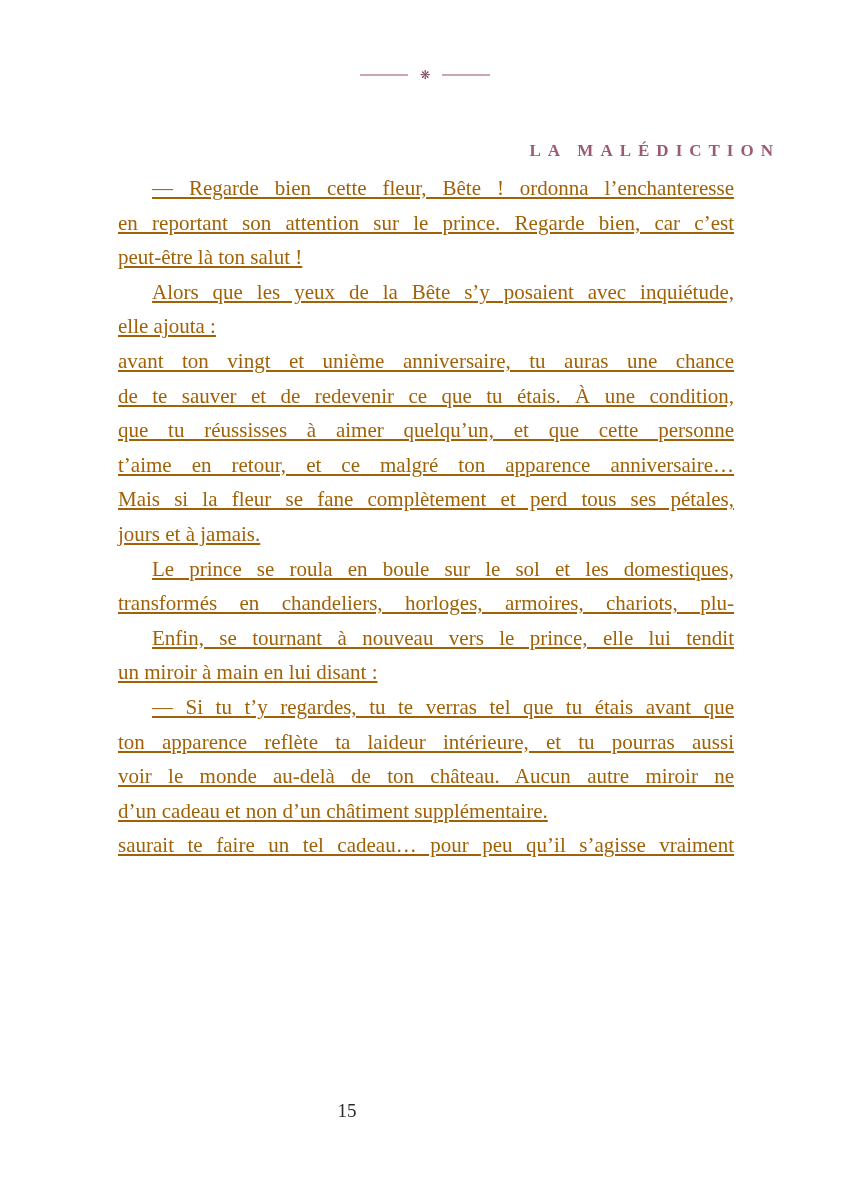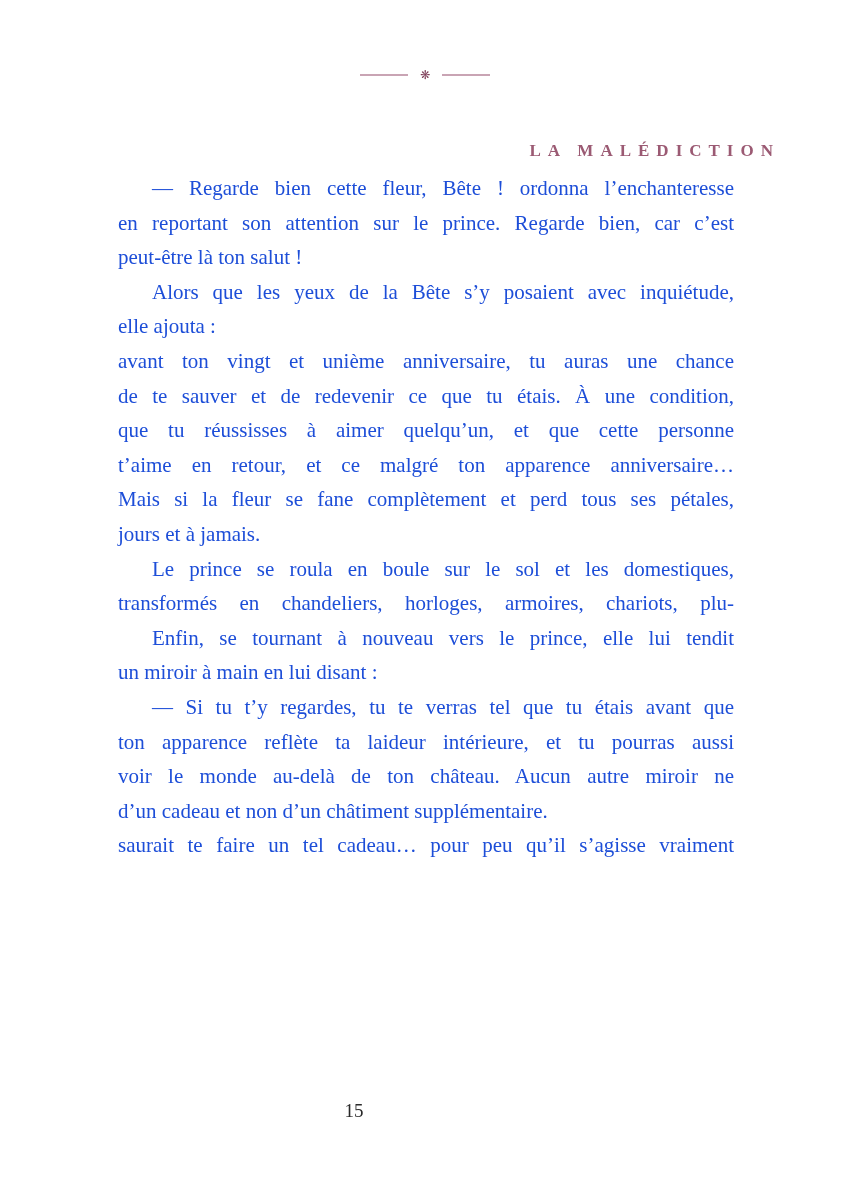--- a/index.html
+++ b/index.html
@@ -70,37 +70,36 @@
     padding-left: 34px;
   }
   
   .page-number {
     position: absolute;
     top: 1100px;
     left: 0;
     width: 694px;
     text-align: center;
     font-size: 19px;
-    margin-left: 7px;
   }
 </style>
 </head>
 <body>
 
 <div class="book-page" style="background: rgb(255, 255, 255);">
 
   <div class="ornament">
     <span class="rule" style="background: rgb(201, 164, 180);"></span>
     <span class="star" style="color: rgb(126, 62, 88);">❋</span>
     <span class="rule" style="background: rgb(201, 164, 180);"></span>
   </div>
 
   <div class="chapter-title" style="color: rgb(155, 90, 115);">LA MALÉDICTION</div>
 
-  <div class="body-text" id="body-text" style="color: #1d4ed8;">
+  <div class="body-text" id="body-text" style="color: #a16207; text-decoration: underline;">
       <div class="paragraph">
         <div class="line indent">— Regarde bien cette fleur, Bête ! ordonna l’enchanteresse</div>
         <div class="line">en reportant son attention sur le prince. Regarde bien, car c’est</div>
         <div class="line last">peut-être là ton salut !</div>
       </div>
       <div class="paragraph">
         <div class="line indent">Alors que les yeux de la Bête s’y posaient avec inquiétude,</div>
         <div class="line last">elle ajouta :</div>
       </div>
       <div class="paragraph">

